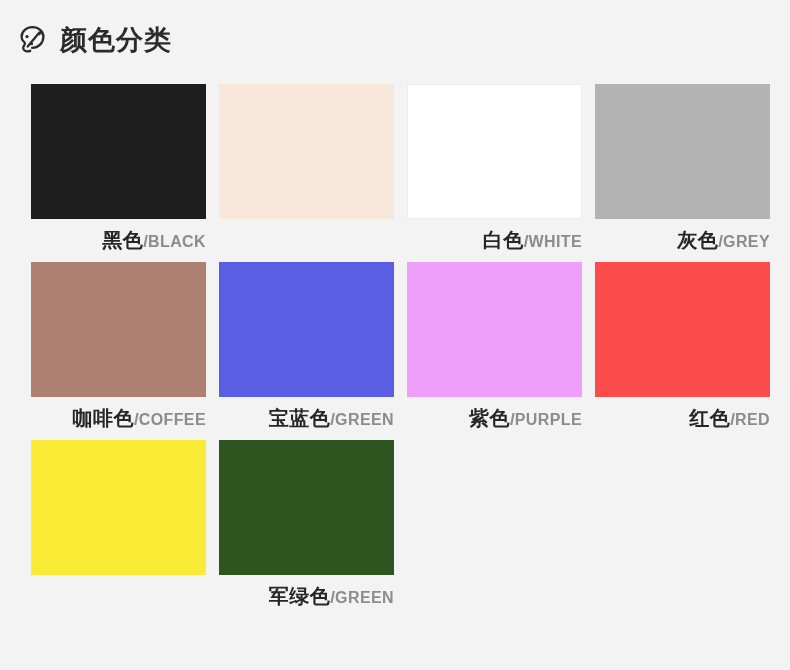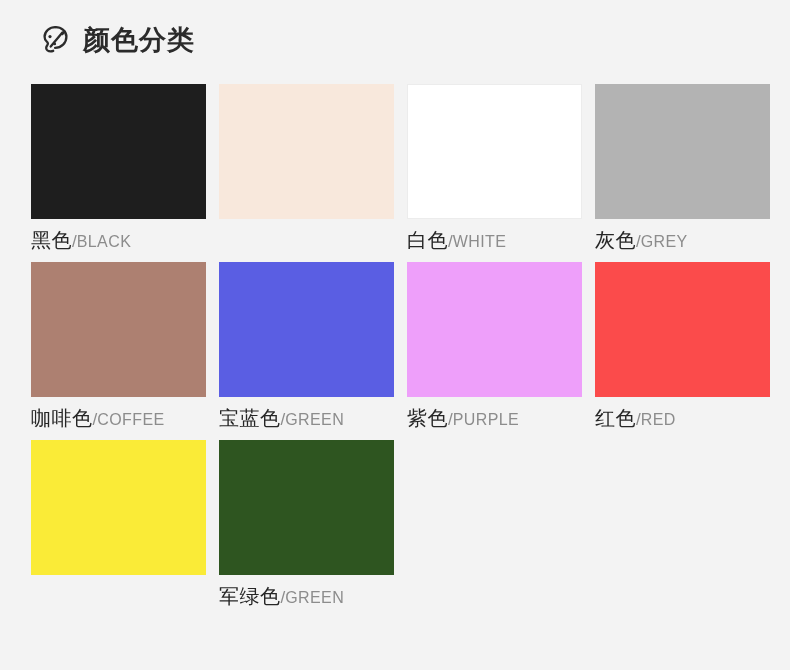--- a/index.html
+++ b/index.html
@@ -21,21 +21,21 @@
     height: 670px;
     background: #f3f3f3;
     box-sizing: border-box;
   }
 
   
   .header {
     display: flex;
     align-items: center;
     gap: 11px;
-    padding: 19px 0 0 39px;
+    padding: 19px 0 0 16px;
     height: 62px;
     box-sizing: border-box;
   }
   .header-icon {
     width: 33px;
     height: 33px;
     flex: 0 0 33px;
     display: block;
   }
   .header-title {
@@ -66,23 +66,24 @@
     height: 135px;
     box-sizing: border-box;
     display: block;
   }
   .swatch.bordered {
     border: 1px solid #ececec;
   }
 
   .caption {
     margin-top: 11px;
-    text-align: left;
+    text-align: right;
     line-height: 1;
     white-space: nowrap;
+    font-weight: bold;
   }
   .caption .cn {
     font-size: 20px;
     color: #262626;
     letter-spacing: 0.5px;
   }
   .caption .sep {
     font-size: 17px;
     color: #8c8c8c;
   }

